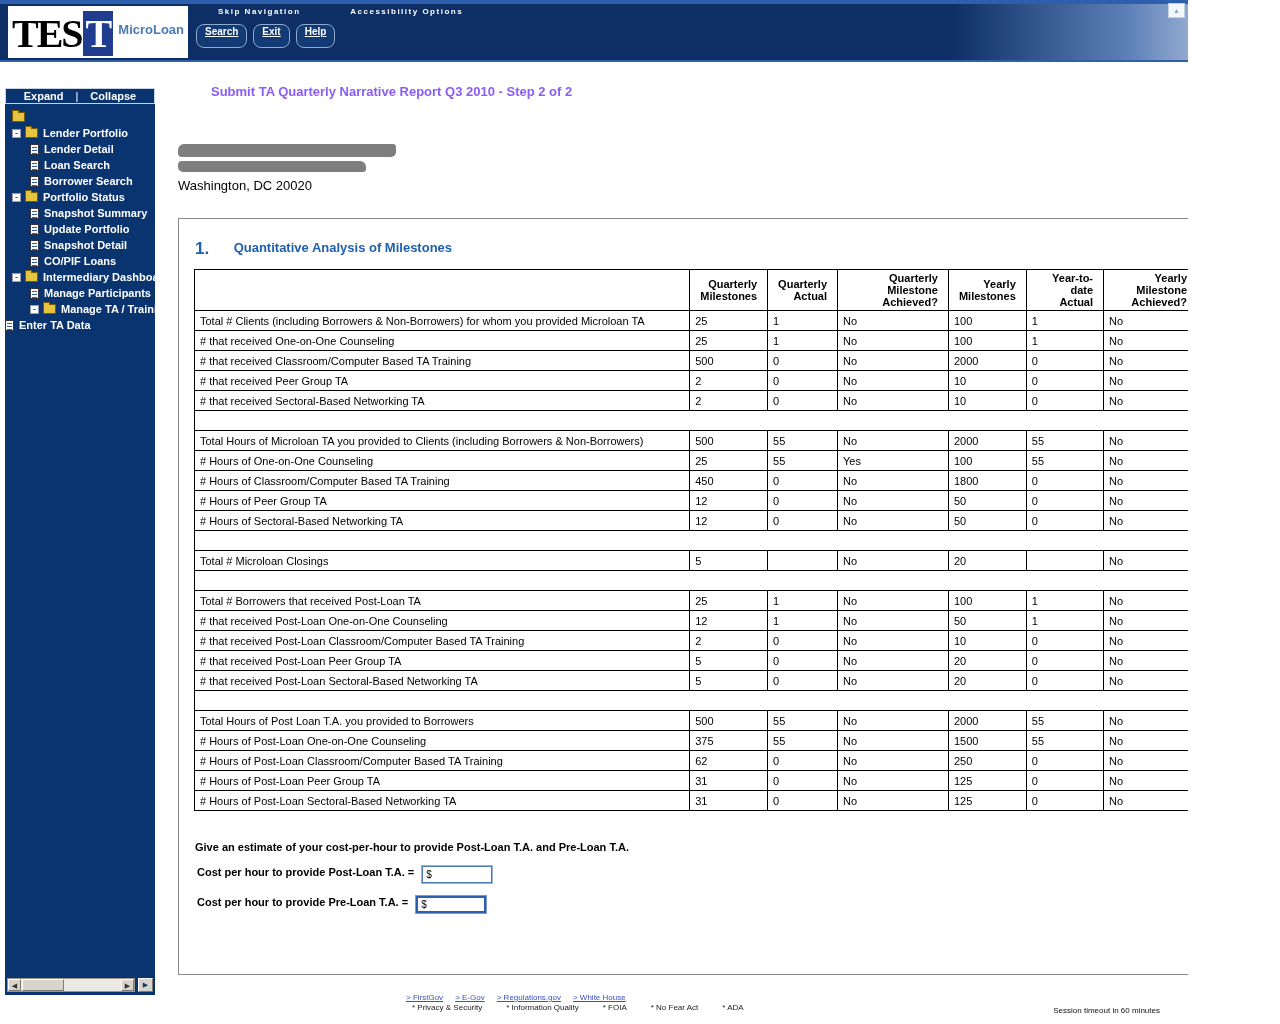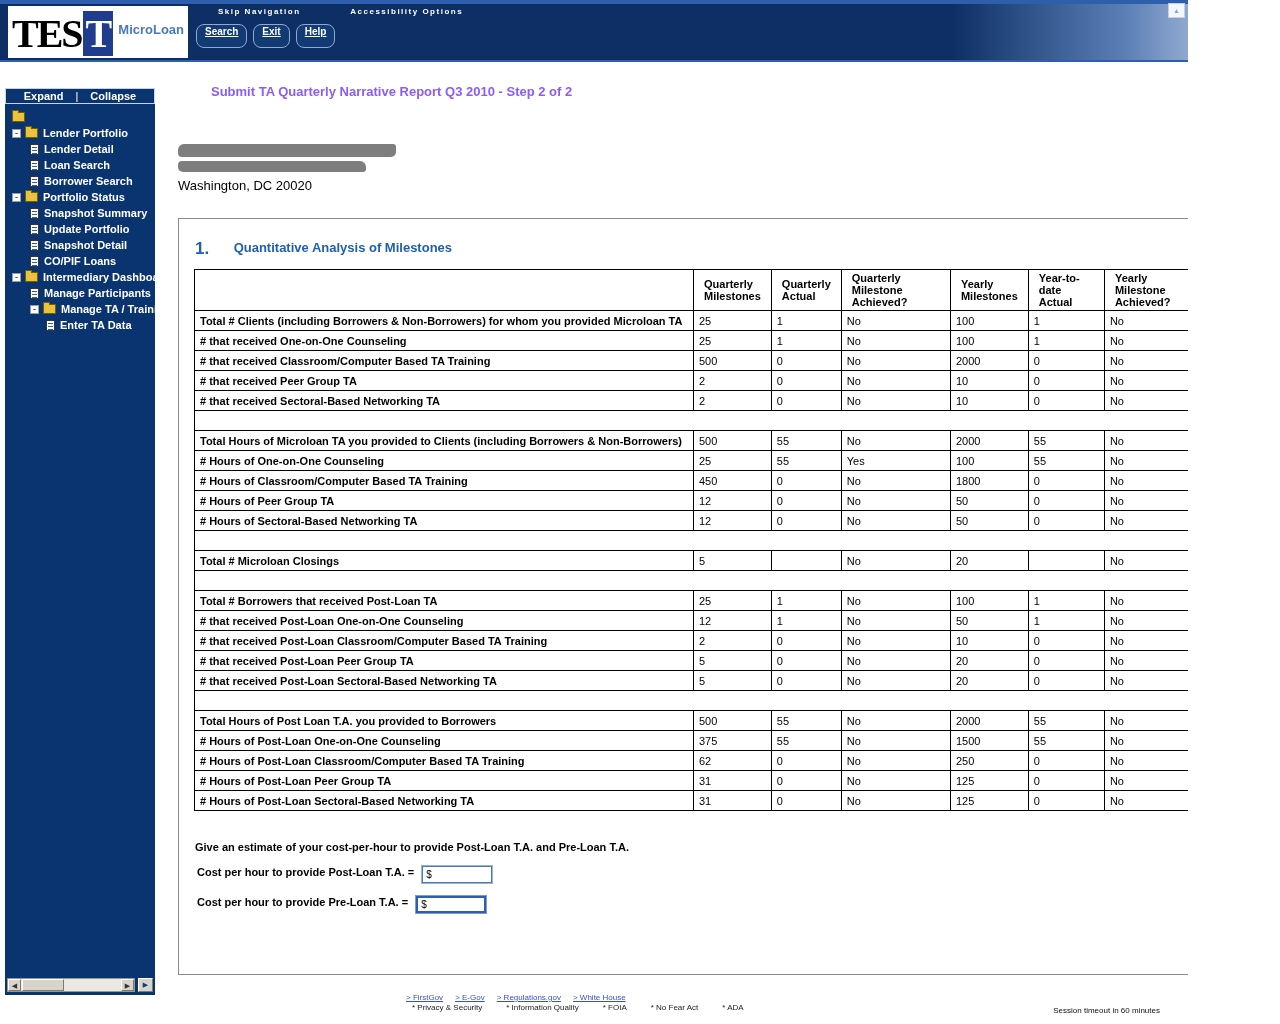--- a/index.html
+++ b/index.html
@@ -28,21 +28,21 @@
   .sidebar { position:absolute; left:5px; top:88px; width:150px; height:907px; background:#0a3470; }
   .expand-collapse { height:16px; border:1px solid #c9d2e2; display:flex; justify-content:center; gap:12px;
     align-items:center; color:#fff; font-size:11px; font-weight:bold; }
   .expand-collapse .sep { font-weight:normal; }
   .tree { padding-top:5px; }
   .trow { display:flex; align-items:center; height:16px; color:#fff; font-size:11px; font-weight:bold;
     white-space:nowrap; overflow:hidden; cursor:pointer; }
   .lvl0 { padding-left:7px; }
   .lvl1 { padding-left:7px; }
   .lvl2 { padding-left:25px; }
-  .lvl3 { padding-left:41px; }
+  .lvl3 { }
   .expander { width:9px; height:9px; background:#fff; border:1px solid #99a; color:#000; font-size:9px;
     line-height:7px; text-align:center; margin-right:4px; flex:0 0 auto; font-weight:normal; }
   .icon-folder { width:13px; height:10px; background:#e8c33d; border:1px solid #7a5c00; margin-right:5px; position:relative; flex:0 0 auto; }
   .icon-folder::before { content:""; position:absolute; top:-3px; left:-1px; width:5px; height:2px; background:#e8c33d; border:1px solid #7a5c00; border-bottom:none; }
   .icon-doc { width:9px; height:11px; background:#fff; border:1px solid #334; margin-right:5px; position:relative; flex:0 0 auto; }
   .icon-doc::before { content:""; position:absolute; left:1px; top:2px; right:1px; height:1px; background:#2d5fae;
     box-shadow:0 3px 0 #2d5fae, 0 6px 0 #2d5fae; }
   .sidebar-hscroll { position:absolute; left:2px; bottom:3px; width:128px; height:14px; background:#ece9e4; border:1px solid #9a968e; display:flex; }
   .hs-btn { width:13px; height:100%; background:#d8d4cc; border:1px solid; border-color:#fff #7e7a72 #7e7a72 #fff;
     font-size:7px; color:#333; text-align:center; line-height:11px; flex:0 0 auto; cursor:pointer; }
@@ -58,22 +58,22 @@
   .s1 { width:218px; height:13px; margin-bottom:4px; border-radius:6px 3px 5px 4px; }
   .s2 { width:188px; height:11px; margin-bottom:6px; border-radius:4px 6px 3px 5px; }
   .city { font-size:13px; color:#000; }
   .section-box { position:absolute; left:178px; top:218px; width:1021px; height:757px; border:1px solid #8a8a8a; background:#fff; }
   .section-head { margin:20px 0 0 16px; color:#1f5faf; }
   .sec-num { font-size:17px; font-weight:bold; margin-right:20px; }
   .sec-title { font-size:13px; font-weight:bold; position:relative; top:-2px; }
 
   table.milestones { border-collapse:collapse; margin-left:15px; margin-top:10px; table-layout:fixed; font-size:11px; color:#000; }
   table.milestones th, table.milestones td { border:1px solid #000; overflow:hidden; }
-  table.milestones th { font-weight:bold; text-align:left; vertical-align:middle; padding:2px 10px; height:32px; }
-  td.rlabel { font-weight:bold; padding:3px 5px; height:20px; white-space:nowrap; }
+  table.milestones th { font-weight:bold; text-align:right; vertical-align:middle; padding:2px 10px; height:32px; }
+  td.rlabel { font-weight:normal; padding:3px 5px; height:20px; white-space:nowrap; }
   td.val { padding:3px 5px; text-align:left; }
   td.spacer { height:20px; }
 
   .estimate-note { margin:30px 0 0 16px; font-weight:bold; font-size:11px; }
   .cost-row { margin:13px 0 0 18px; display:flex; align-items:flex-start; font-size:11px; font-weight:bold; }
   .cost-input { margin-left:8px; border:1px solid #4a7ab5; box-shadow:0 0 0 1px #9ab4d8; background:#fff;
     width:70px; height:17px; display:inline-flex; align-items:center; padding-left:3px; }
   .cost-input.focused { border:2px solid #2d5fae; box-shadow:0 0 0 1px #7e9cc8; }
   .dollar { font-size:10px; font-weight:normal; margin-right:1px; }
   .cost-input input { border:none; outline:none; width:55px; height:12px; font-size:11px; padding:0; background:transparent; }

